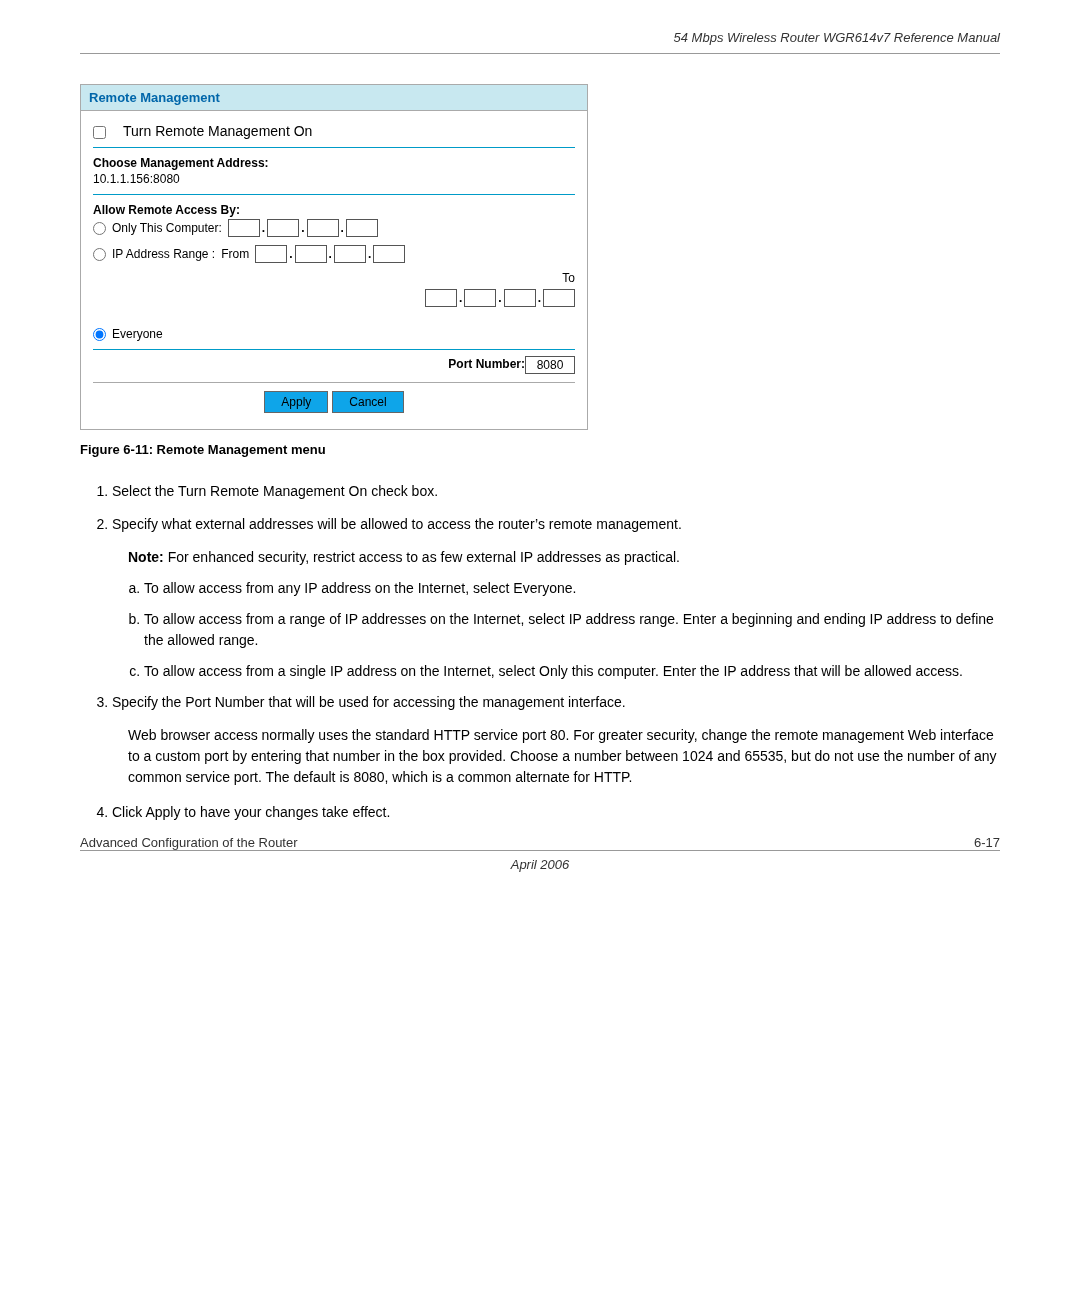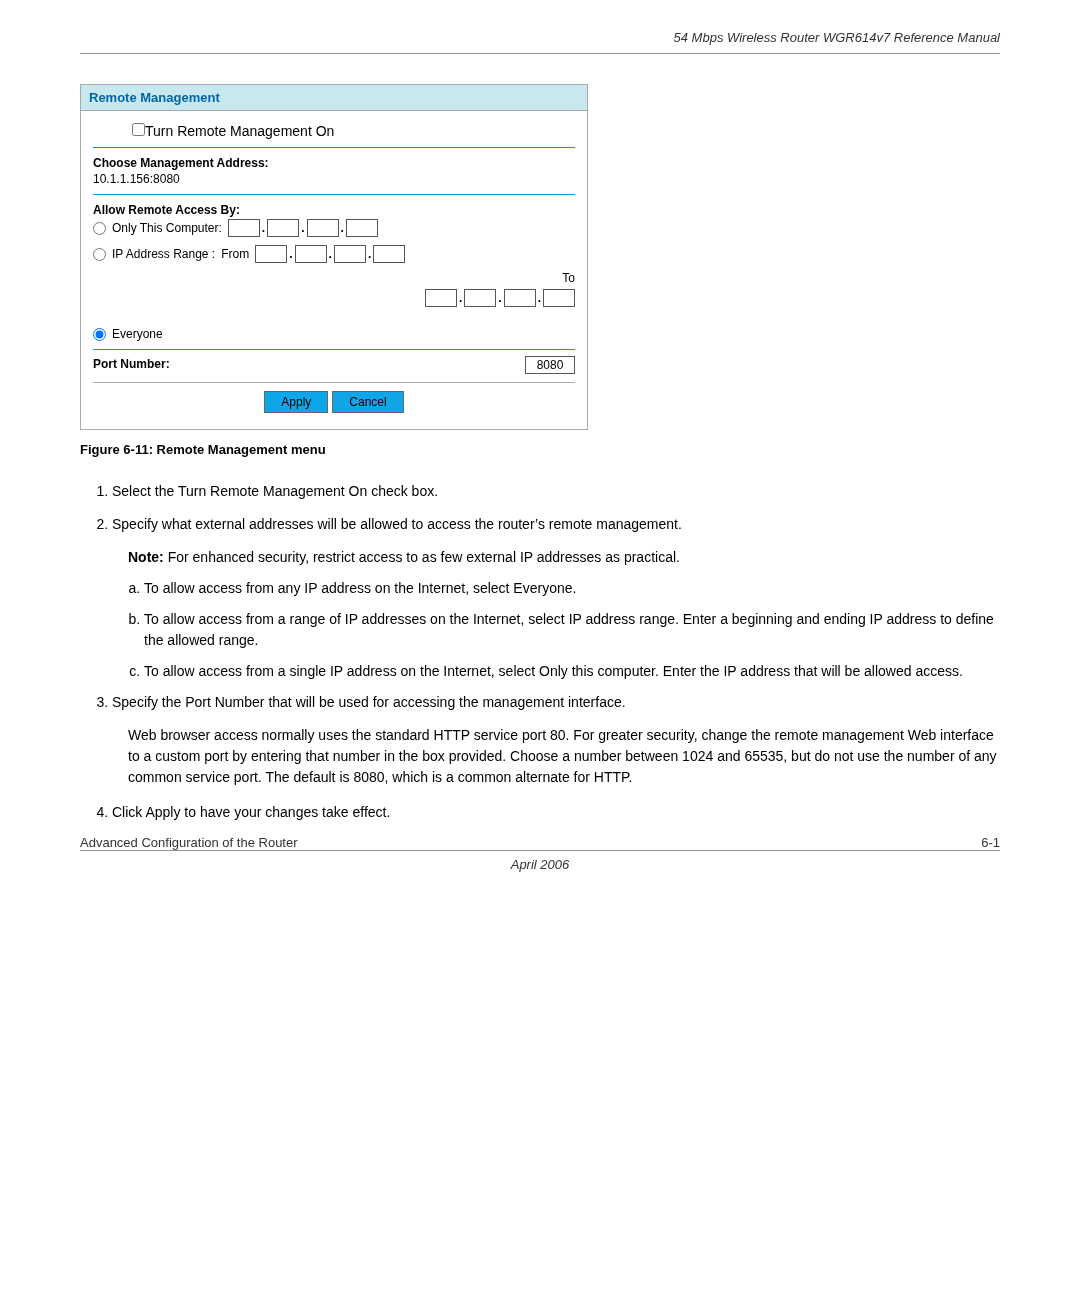--- a/index.html
+++ b/index.html
@@ -49,24 +49,23 @@
     }
 
     .rm-divider {
       border: none;
       border-top: 1px solid #009bc8;
       margin: 8px 0;
     }
 
     .rm-checkbox-row {
       display: flex;
-      align-items: flex-start;
-      gap: 0;
+      align-items: flex-end;
+      gap: 17px;
       margin-bottom: 4px;
-      margin-left: 39px;
     }
 
     .rm-checkbox-row input[type="checkbox"] {
       width: 13px;
       height: 13px;
     }
 
     .rm-label-bold {
       font-weight: bold;
       font-size: 12px;
@@ -120,21 +119,21 @@
       align-items: flex-end;
       gap: 4px;
       margin-bottom: 20px;
       font-size: 12px;
       flex-direction: column;
     }
 
     .port-row {
       display: flex;
       align-items: center;
-      justify-content: space-between;
+      justify-content: flex-end;
       border-top: 1px solid #009bc8;
       padding-top: 6px;
       margin-top: 4px;
     }
 
     .port-field {
       width: 50px;
       height: 18px;
       border: 1px solid #555;
       font-size: 12px;
@@ -361,19 +360,19 @@
 
   <div class="indent-block">Web browser access normally uses the standard HTTP service port 80. For greater security, change the remote management Web interface to a custom port by entering that number in the box provided. Choose a number between 1024 and 65535, but do not use the number of any common service port. The default is 8080, which is a common alternate for HTTP.</div>
 
   <ol class="ordered-list" start="4">
     <li>Click Apply to have your changes take effect.</li>
   </ol>
 
   <div class="footer-bottom">
     <div class="footer-row">
       <span class="footer-left">Advanced Configuration of the Router</span>
-      <span class="footer-right">6-1</span>
+      <span class="footer-right">6-17</span>
     </div>
     <div style="border-top: 1px solid #999; margin-top: 0;"></div>
     <div class="footer-center">April 2006</div>
   </div>
 
 </div>
 
 </body></html>

